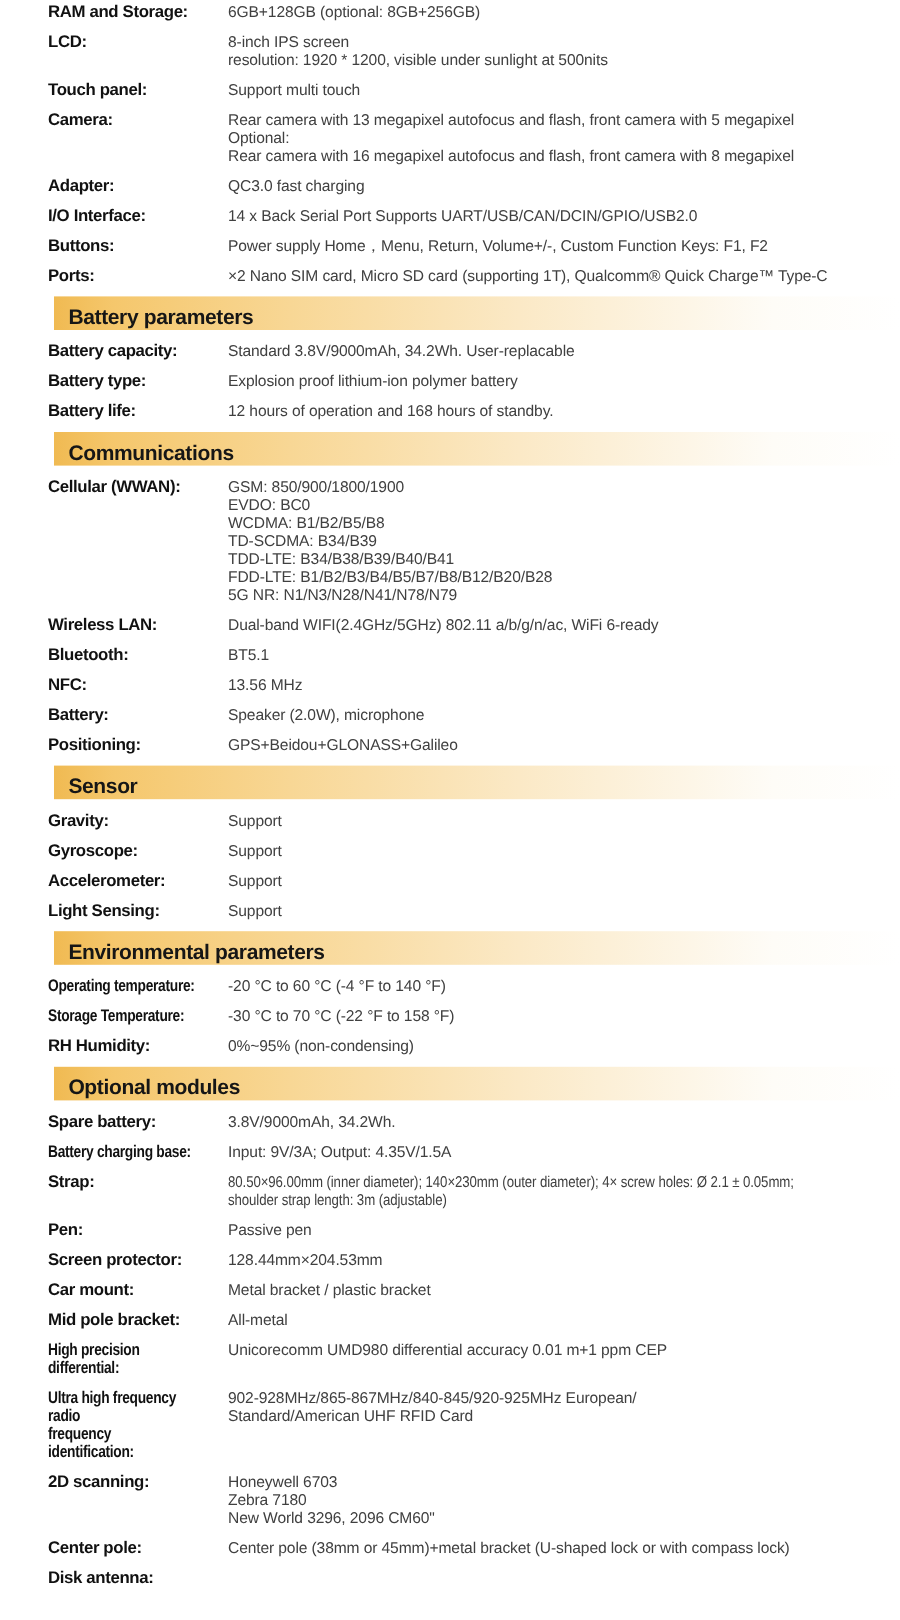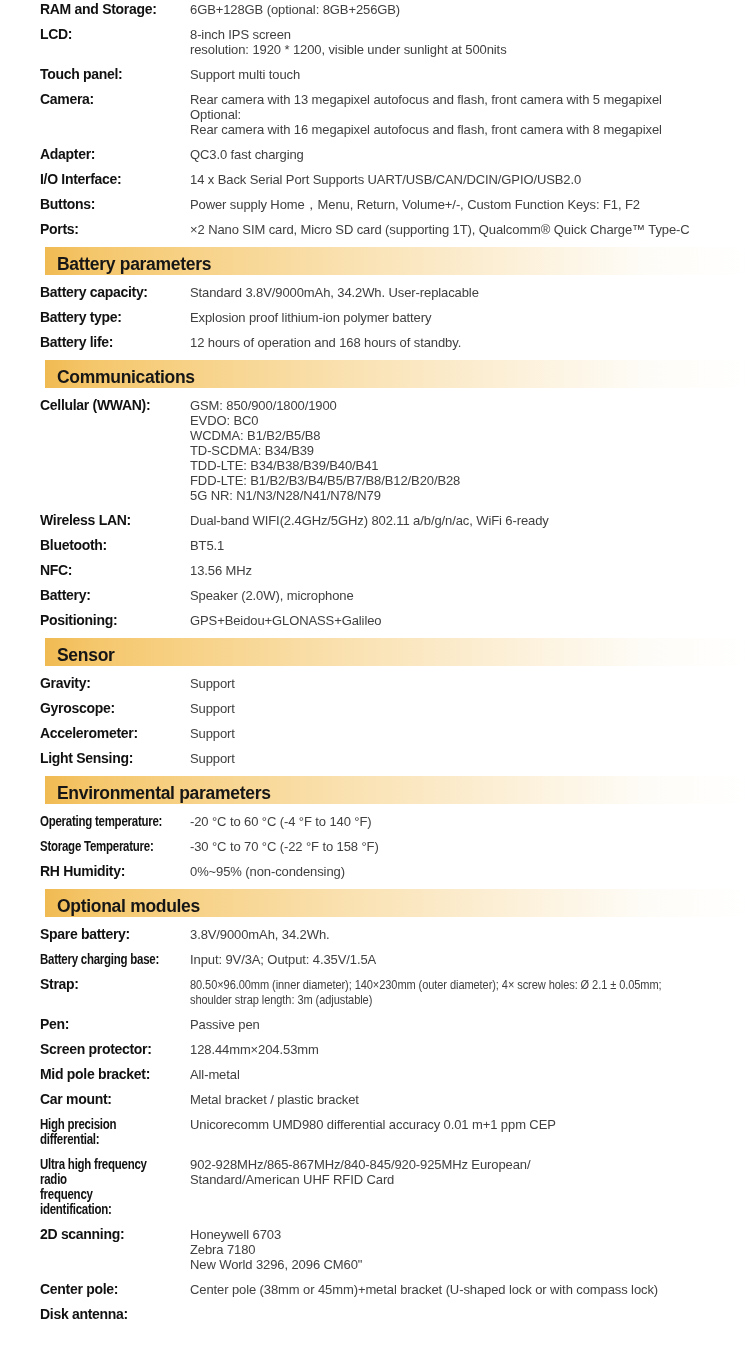--- a/index.html
+++ b/index.html
@@ -271,29 +271,29 @@
           <div class="line">Passive pen</div>
         </div>
       </div>
       <div class="row">
         <div class="label"><span>Screen protector:</span></div>
         <div class="value">
           <div class="line">128.44mm×204.53mm</div>
         </div>
       </div>
       <div class="row">
+        <div class="label"><span>Car mount:</span></div>
+        <div class="value">
+          <div class="line">Metal bracket / plastic bracket</div>
+        </div>
+      </div>
+      <div class="row">
         <div class="label"><span>Mid pole bracket:</span></div>
         <div class="value">
           <div class="line">All-metal</div>
-        </div>
-      </div>
-      <div class="row">
-        <div class="label"><span>Car mount:</span></div>
-        <div class="value">
-          <div class="line">Metal bracket / plastic bracket</div>
         </div>
       </div>
       <div class="row">
         <div class="label"><span class="squeeze">High precision differential:</span></div>
         <div class="value">
           <div class="line">Unicorecomm UMD980 differential accuracy 0.01 m+1 ppm CEP</div>
         </div>
       </div>
       <div class="row">
         <div class="label"><span class="squeeze">Ultra high frequency radio

